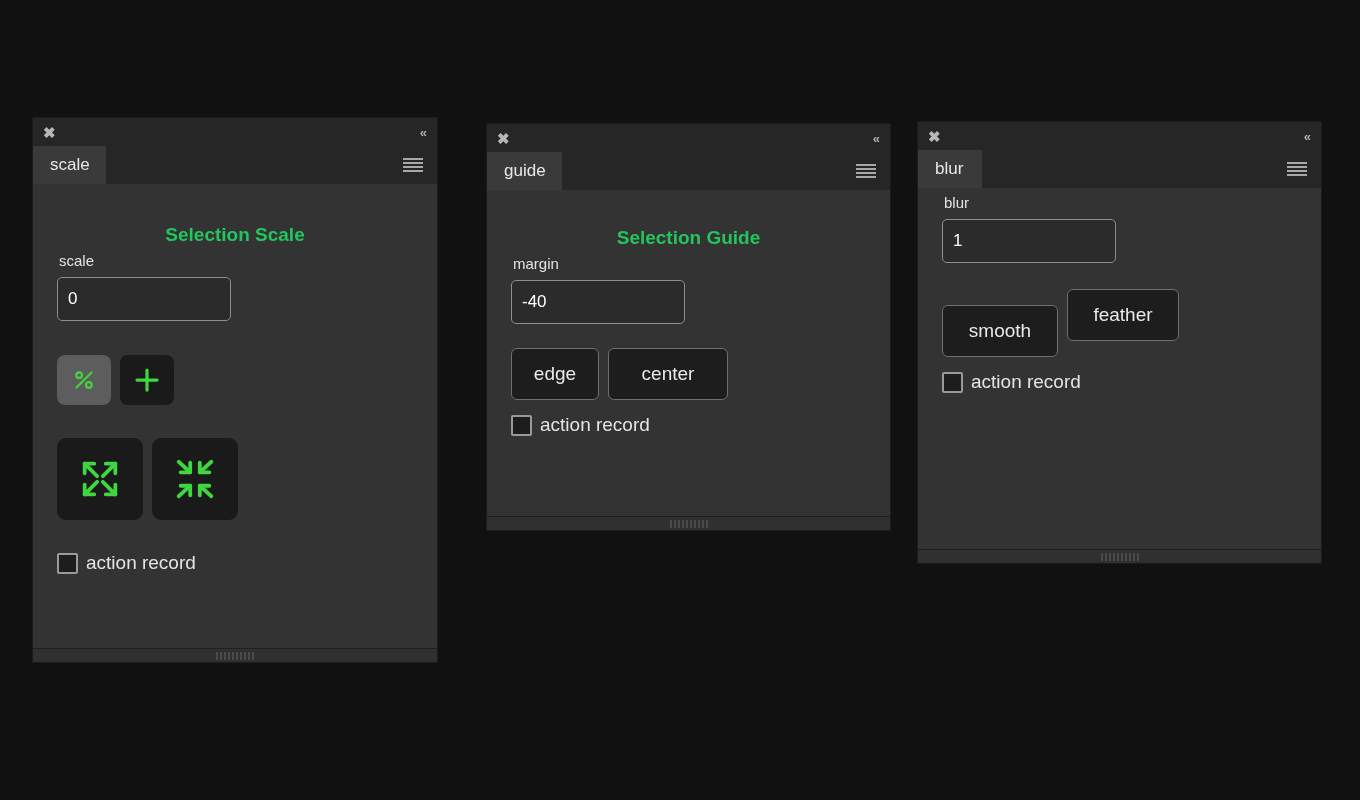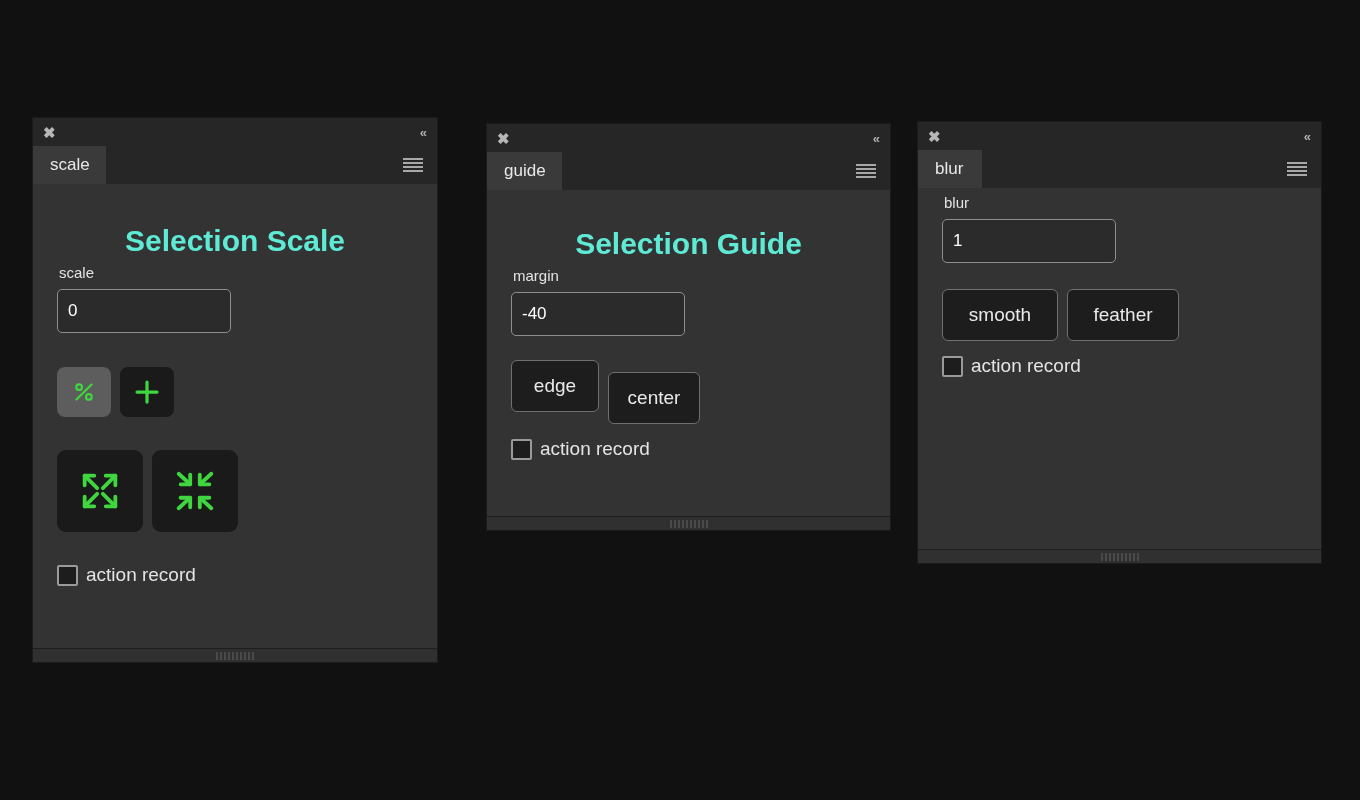--- a/index.html
+++ b/index.html
@@ -96,22 +96,22 @@
   .panel-body {
     flex: 1 1 auto;
     position: relative;
     background: #333333;
     padding: 0 24px;
     overflow: hidden;
   }
 
   .panel-title {
     text-align: center;
-    color: #5eead4;
-    font-size: 30px;
+    color: #22c55e;
+    font-size: 19px;
     font-weight: bold;
     margin-top: 40px;
   }
 
   .field-label {
     color: #e4e4e4;
     font-size: 15px;
     margin-top: 6px;
     margin-left: 2px;
   }
@@ -331,21 +331,21 @@
       </div>
     </div>
 
     <div class="panel-body">
       <div class="panel-title">Selection Guide</div>
       <div class="field-label">margin</div>
       <div class="text-input">-40</div>
 
       <div class="btn-row" style="margin-top:24px;">
         <div class="text-btn" style="width:88px;">edge</div>
-        <div class="text-btn" style="width:92px;margin-top:12px;">center</div>
+        <div class="text-btn" style="width:120px;">center</div>
       </div>
 
       <div class="check-row" style="margin-top:14px;">
         <span class="checkbox"></span>
         <span class="check-label">action record</span>
       </div>
     </div>
 
     <div class="panel-foot">
       <span class="grip">
@@ -379,21 +379,21 @@
           <i></i>
           <i></i>
       </div>
     </div>
 
     <div class="panel-body">
       <div class="field-label">blur</div>
       <div class="text-input">1</div>
 
       <div class="btn-row" style="margin-top:26px;">
-        <div class="text-btn" style="width:116px;">smooth</div>
+        <div class="text-btn" style="width:116px;margin-top:16px;">smooth</div>
         <div class="text-btn" style="width:112px;">feather</div>
       </div>
 
       <div class="check-row" style="margin-top:14px;">
         <span class="checkbox"></span>
         <span class="check-label">action record</span>
       </div>
     </div>
 
     <div class="panel-foot">

